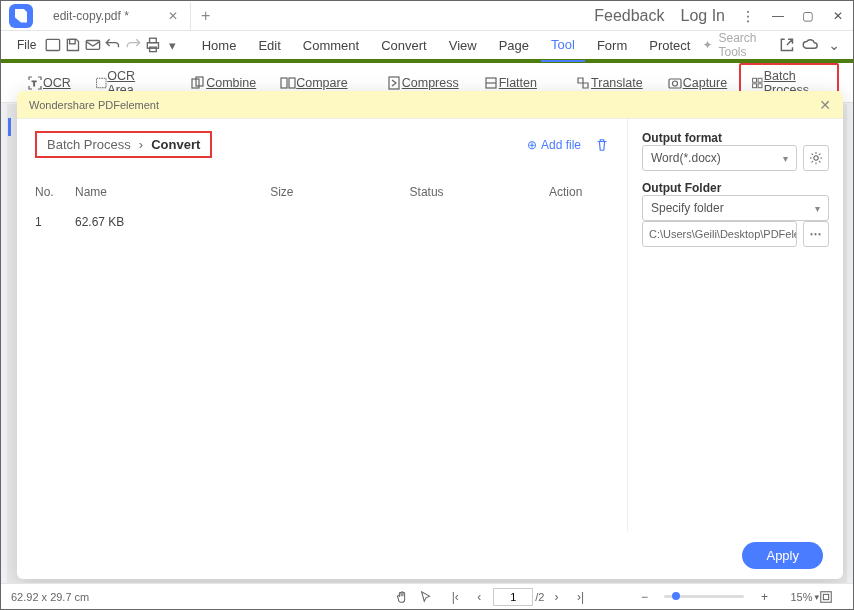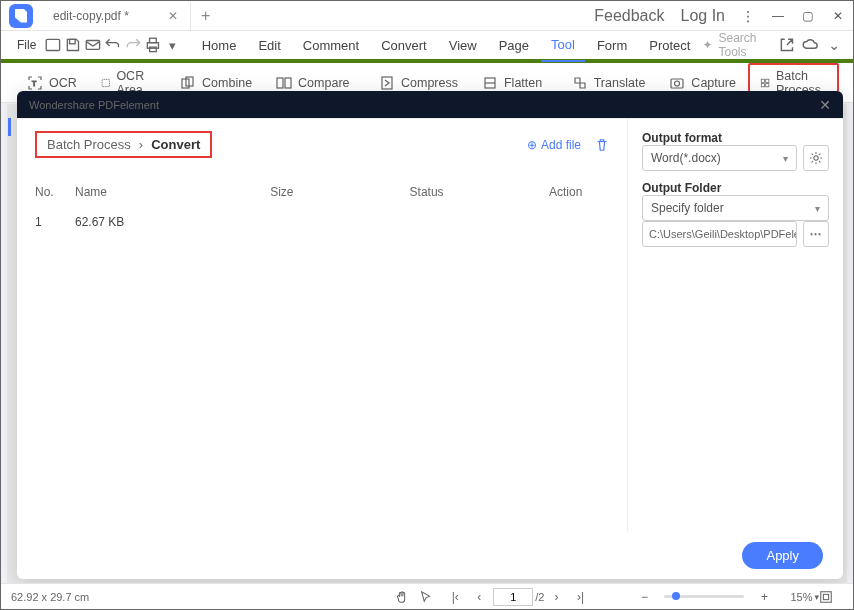--- a/index.html
+++ b/index.html
@@ -17,29 +17,29 @@
   .menubar{height:32px;background:#fff;display:flex;align-items:center;padding:0 10px;border-bottom:4px solid #4d7c0f;gap:2px;}
   .mb-file{font-size:12px;color:#444;padding:0 6px;}
   .mb-icon{width:22px;height:22px;display:flex;align-items:center;justify-content:center;color:#666;font-size:13px;}
   .mb-divider{width:8px;}
   .mb-item{font-size:13px;color:#444;padding:0 10px;height:32px;display:flex;align-items:center;}
   .mb-item.active{color:#4a7cff;border-bottom:2px solid #4a7cff;padding-bottom:0;margin-bottom:-1px;}
   .mb-search{margin-left:auto;display:flex;align-items:center;color:#aaa;font-size:12px;}
   .mb-search-icon{margin-right:6px;}
   .mb-right-icon{width:22px;height:22px;display:flex;align-items:center;justify-content:center;color:#666;font-size:14px;margin-left:4px;}
   .toolbar{height:40px;background:#fff;display:flex;align-items:center;padding:0 14px;border-bottom:1px solid #e5e5e5;gap:0;}
-  .tl-item{display:flex;align-items:center;font-size:12.5px;color:#555;padding:0 12px;gap:6px;}
+  .tl-item{display:flex;align-items:center;font-size:12.5px;color:#555;padding:0 12px;text-decoration:underline;}
   .tl-item svg,.tl-item .ic{width:16px;height:16px;}
   .tl-grp-gap{width:18px;}
   .tl-batch{border:2px solid #e53935;padding:4px 10px;border-radius:2px;}
   .canvas-area{position:absolute;top:103px;left:6px;right:6px;bottom:26px;background:#e8e8e8;}
   .side-badge{position:absolute;right:12px;top:6px;width:22px;height:22px;background:#4a7cff;border-radius:4px;display:flex;align-items:center;justify-content:center;color:#fff;font-size:10px;font-weight:bold;}
   .side-mark{position:absolute;left:1px;top:14px;width:3px;height:18px;background:#4a7cff;}
   .modal{position:absolute;left:16px;top:90px;right:10px;bottom:30px;background:#fff;border-radius:6px;box-shadow:0 4px 20px rgba(0,0,0,.15);display:flex;flex-direction:column;overflow:hidden;}
-  .modal-titlebar{height:28px;display:flex;align-items:center;padding:0 12px;background:#0f172a;font-size:11px;color:#666;justify-content:space-between;border-bottom:1px solid #eee;}
+  .modal-titlebar{height:28px;display:flex;align-items:center;padding:0 12px;background:#fef9c3;font-size:11px;color:#666;justify-content:space-between;border-bottom:1px solid #eee;}
   .modal-close{font-size:14px;color:#888;}
   .modal-body{flex:1;display:flex;}
   .modal-left{flex:1;padding:12px 18px;display:flex;flex-direction:column;}
   .breadcrumb{display:inline-flex;align-items:center;gap:8px;border:2px solid #e53935;padding:4px 10px;font-size:13px;color:#666;width:fit-content;}
   .breadcrumb .current{color:#333;font-weight:600;}
   .bc-row{display:flex;align-items:center;justify-content:space-between;}
   .bc-actions{display:flex;align-items:center;gap:14px;}
   .addfile{display:flex;align-items:center;gap:4px;color:#4a7cff;font-size:12px;}
   .delete-ic{color:#4a7cff;}
   .fl-header{display:flex;padding:8px 0;margin-top:19px;font-size:12px;color:#666;align-items:center;}

